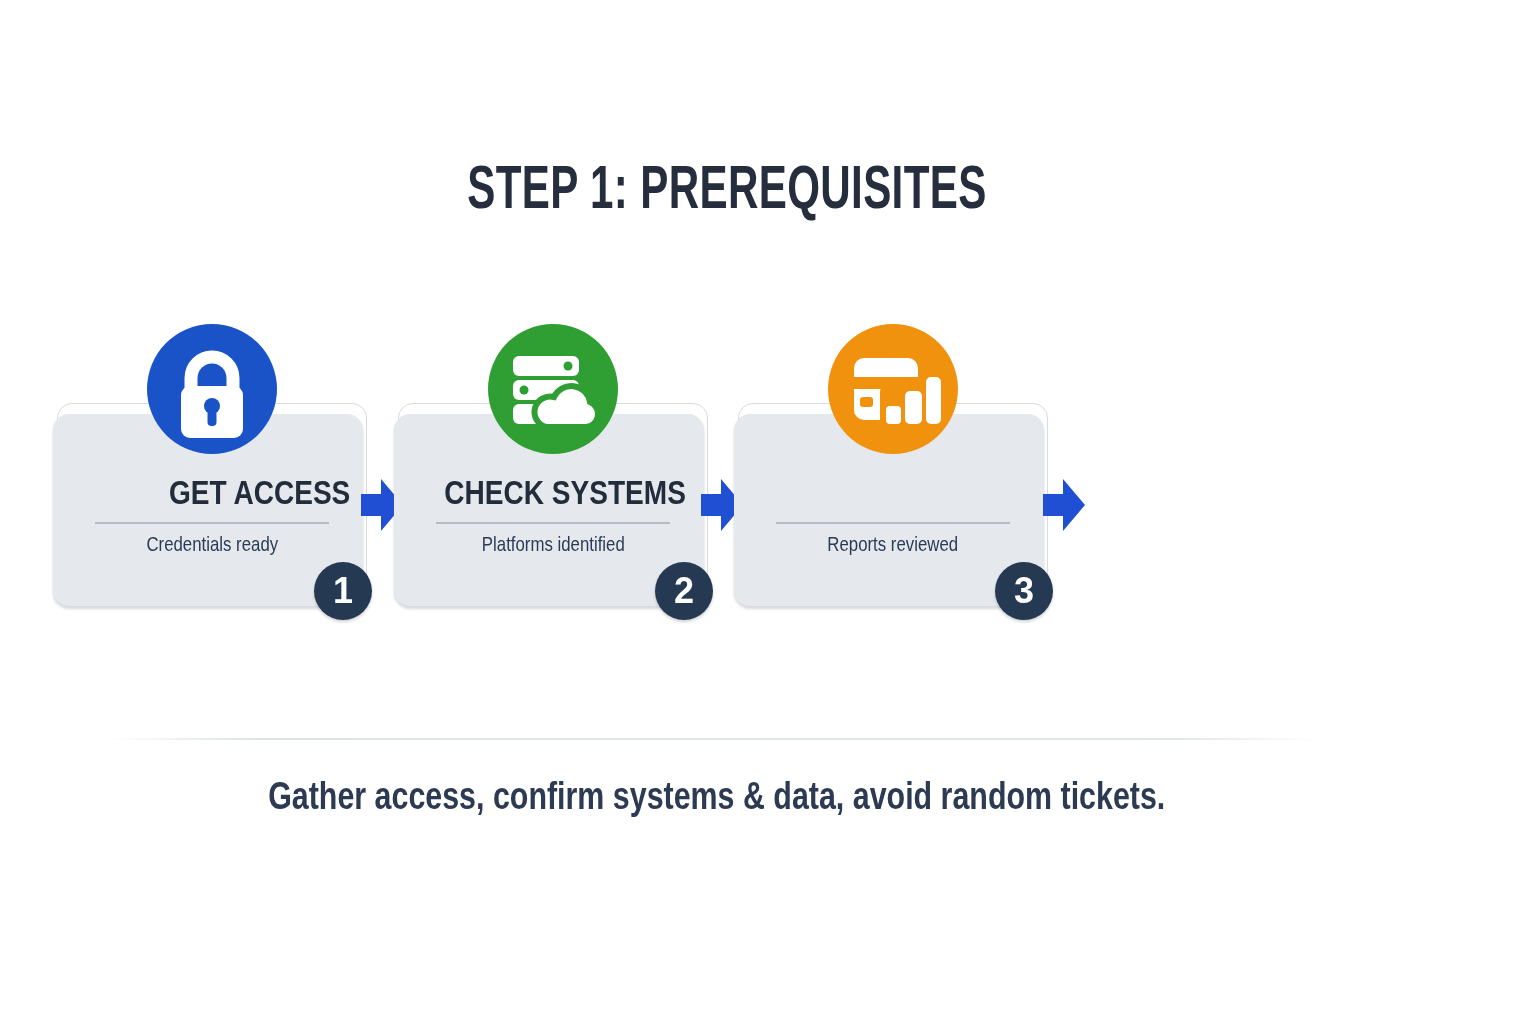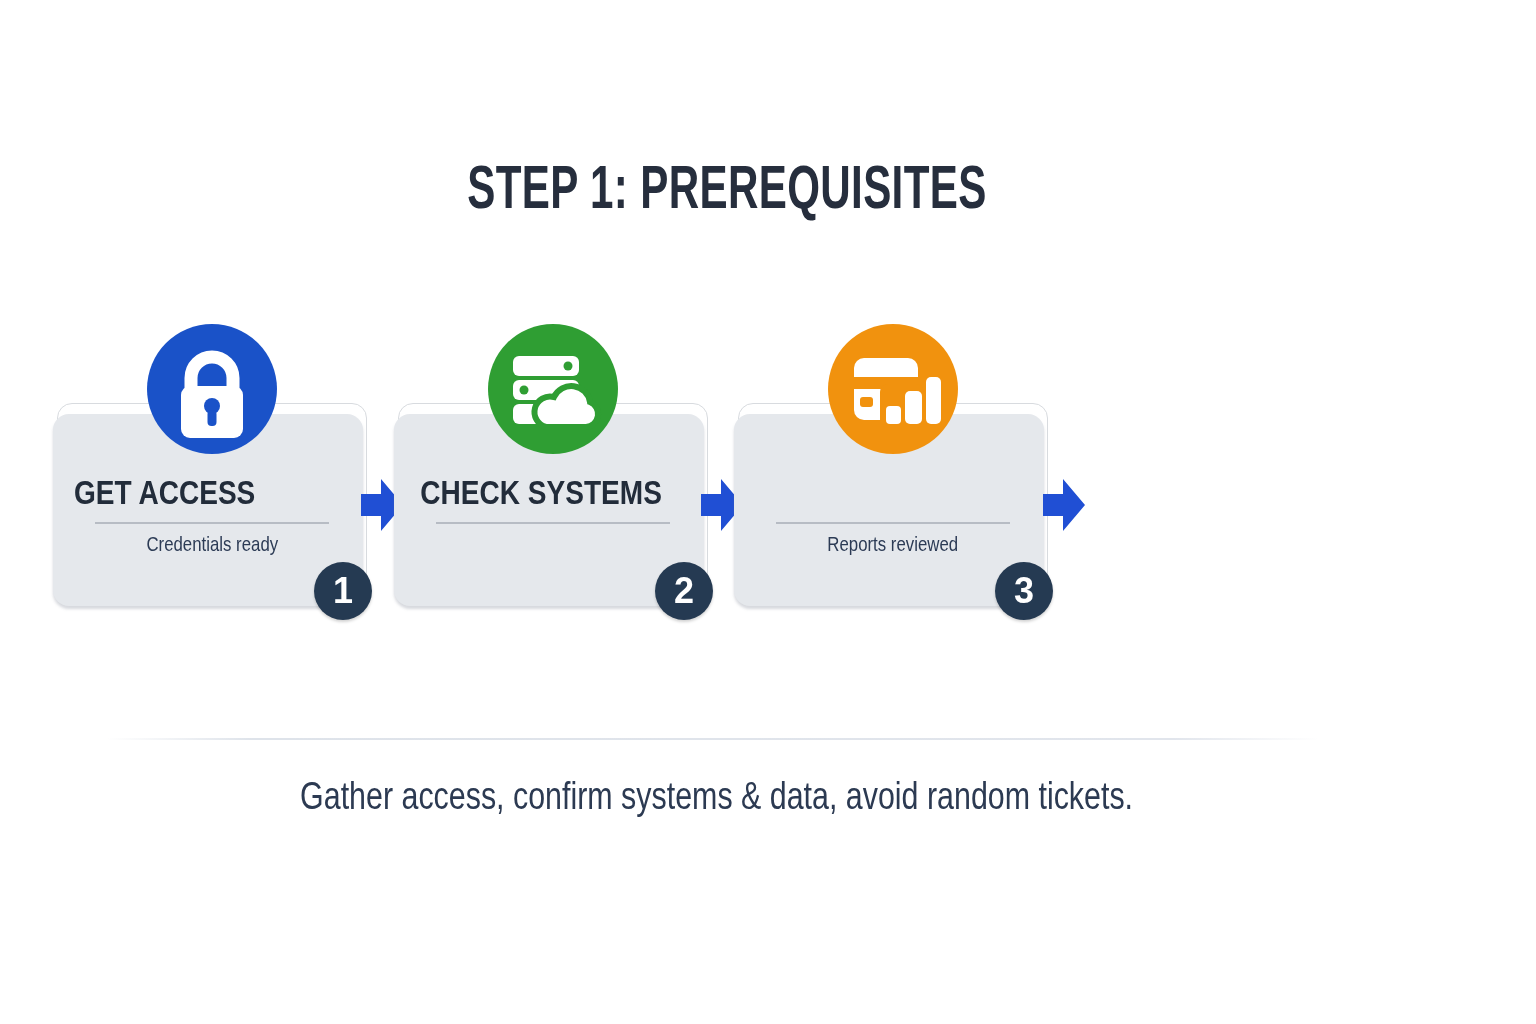--- a/index.html
+++ b/index.html
@@ -38,21 +38,21 @@
     position:absolute;top:-80px;left:50%;transform:translateX(-50%);
     width:130px;height:130px;border-radius:50%;
     background:var(--c,#888);
   }
   .icon-circle svg{position:absolute;inset:0;}
   .accent{fill:var(--c,#888);}
   .glyph{fill:#ffffff;}
 
   .card-title{
     position:absolute;top:72px;left:0;width:100%;
-    text-align:left;font-size:33px;font-weight:700;
+    text-align:right;font-size:33px;font-weight:700;
     color:#222c3a;line-height:1;
   }
   .card-title .squeeze{transform:scaleX(0.85);}
 
   .card-divider{
     position:absolute;top:118px;left:12%;width:76%;height:2px;
     background:#b7bcc4;
   }
 
   .card-sub{
@@ -77,21 +77,21 @@
   .arrow polygon{fill:var(--c,#204fd4);}
   .arrow-1{left:361px;}.arrow-2{left:701px;}.arrow-3{left:1043px;}
 
   
   .footer-rule{
     position:absolute;top:738px;left:107px;width:1212px;height:2px;
     background:linear-gradient(90deg, rgba(222,227,234,0) 0%, #dee3ea 12%, #e1e5ec 88%, rgba(222,227,234,0) 100%);
   }
   .caption{
     position:absolute;top:777px;left:0;width:1434px;
-    text-align:center;font-size:38px;font-weight:400;
+    text-align:center;font-size:38px;font-weight:700;
     color:#2c3a52;line-height:1;
   }
   .caption .squeeze{transform:scaleX(0.8);}
 </style>
 </head>
 <body>
 
 <div class="stage">
 
   <div class="main-title">
@@ -131,20 +131,23 @@
         <rect class="glyph" x="25" y="56" width="66" height="20" rx="6"></rect>
         <circle class="accent" cx="36" cy="66" r="4.5"></circle>
         <rect class="glyph" x="25" y="80" width="66" height="20" rx="6"></rect>
         <path class="glyph" d="M58 103 h40 a13 13 0 0 0 4 -25 a19 19 0 0 0 -36 -5 a12.5 12.5 0 0 0 -8 30 z" stroke="var(--c)" stroke-width="6"></path>
       </svg>
     </div>
     <div class="card-title">
       <span class="squeeze">CHECK SYSTEMS</span>
     </div>
     <div class="card-divider"></div>
+    <div class="card-sub">
+      <span class="squeeze">Platforms identified</span>
+    </div>
     <div class="badge" style="--c: #253a52;">
       <span>2</span>
     </div>
   </div>
 
   <svg class="arrow arrow-2" viewBox="0 0 42 56" style="--c: #204fd4;">
     <polygon points="0,17 20,17 20,2 42,28 20,54 20,39 0,39"></polygon>
   </svg>
 
   <div class="card card-3" style="--c: #f1920e;">

